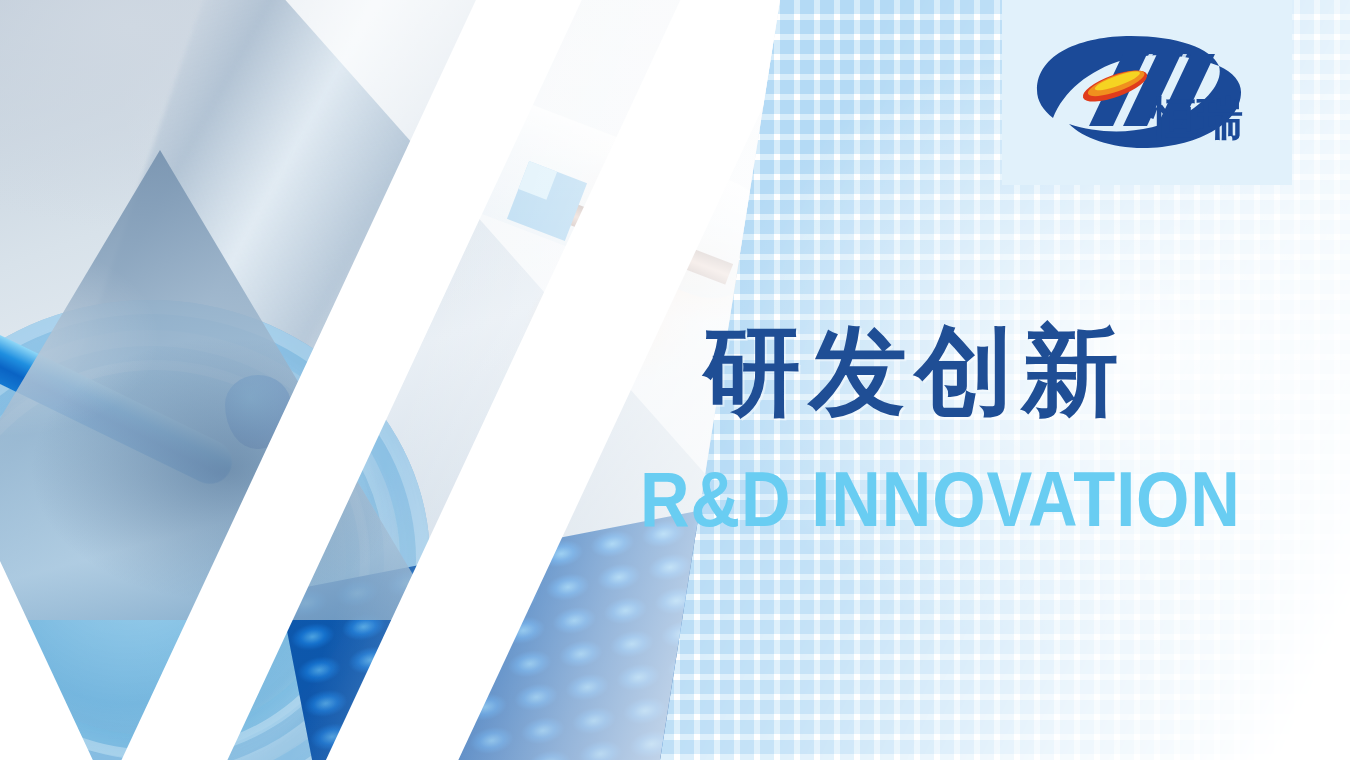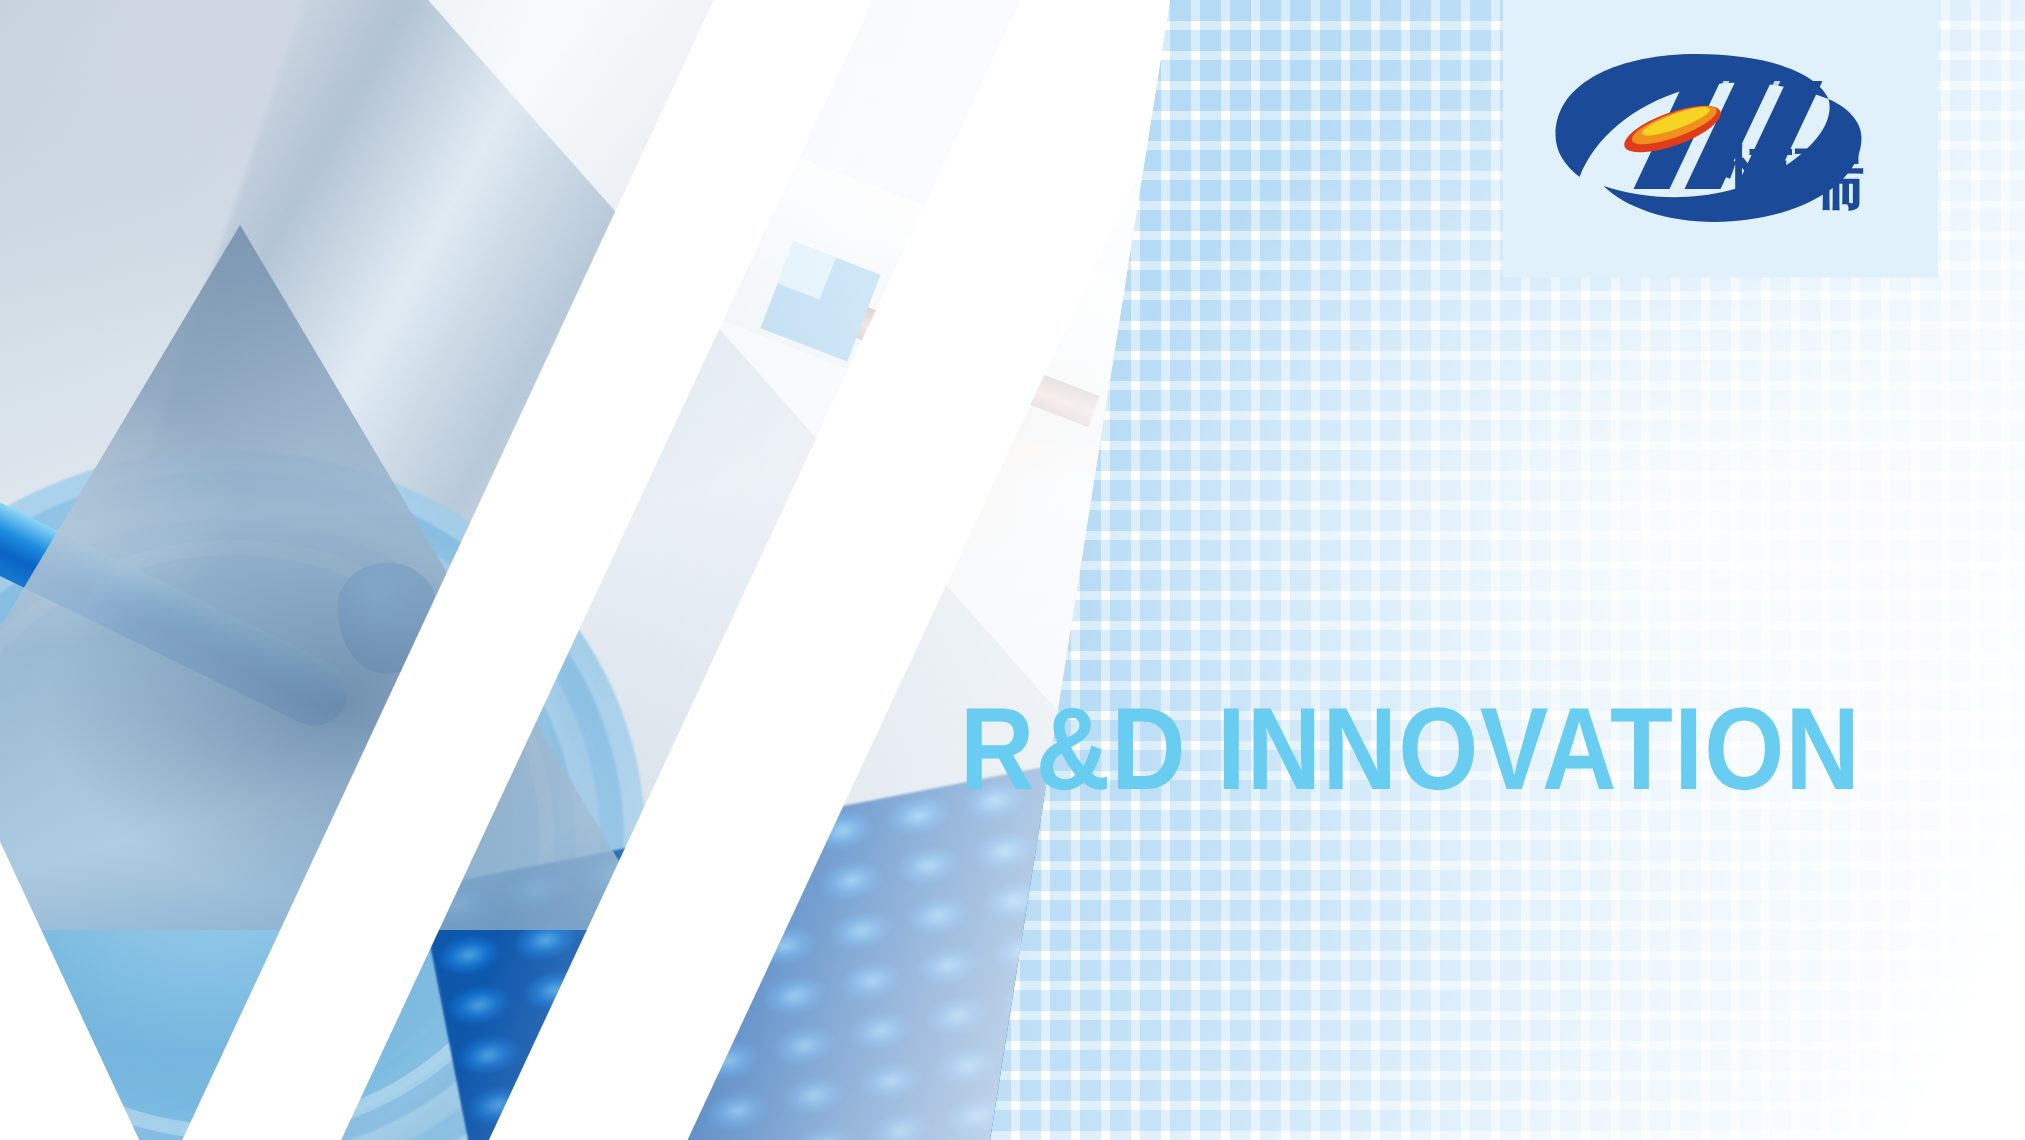--- a/index.html
+++ b/index.html
@@ -270,16 +270,17 @@
           <ellipse cx="96" cy="56" rx="34" ry="11" fill="#e03c1c"></ellipse>
           <ellipse cx="98" cy="54" rx="30" ry="8" fill="#f0901e"></ellipse>
           <ellipse cx="100" cy="52" rx="24" ry="5" fill="#f5d422"></ellipse>
         </g>
 
         <text x="132" y="104" font-family="DejaVu Sans, Liberation Sans, sans-serif" font-size="46" font-weight="700" fill="#1b4a98">恒瑞</text>
       </svg>
     </div>
   </div>
 
+  <div class="headline">研发创新</div>
 
   <div class="subhead">R&amp;D INNOVATION</div>
 
 </div>
 
 </body></html>

